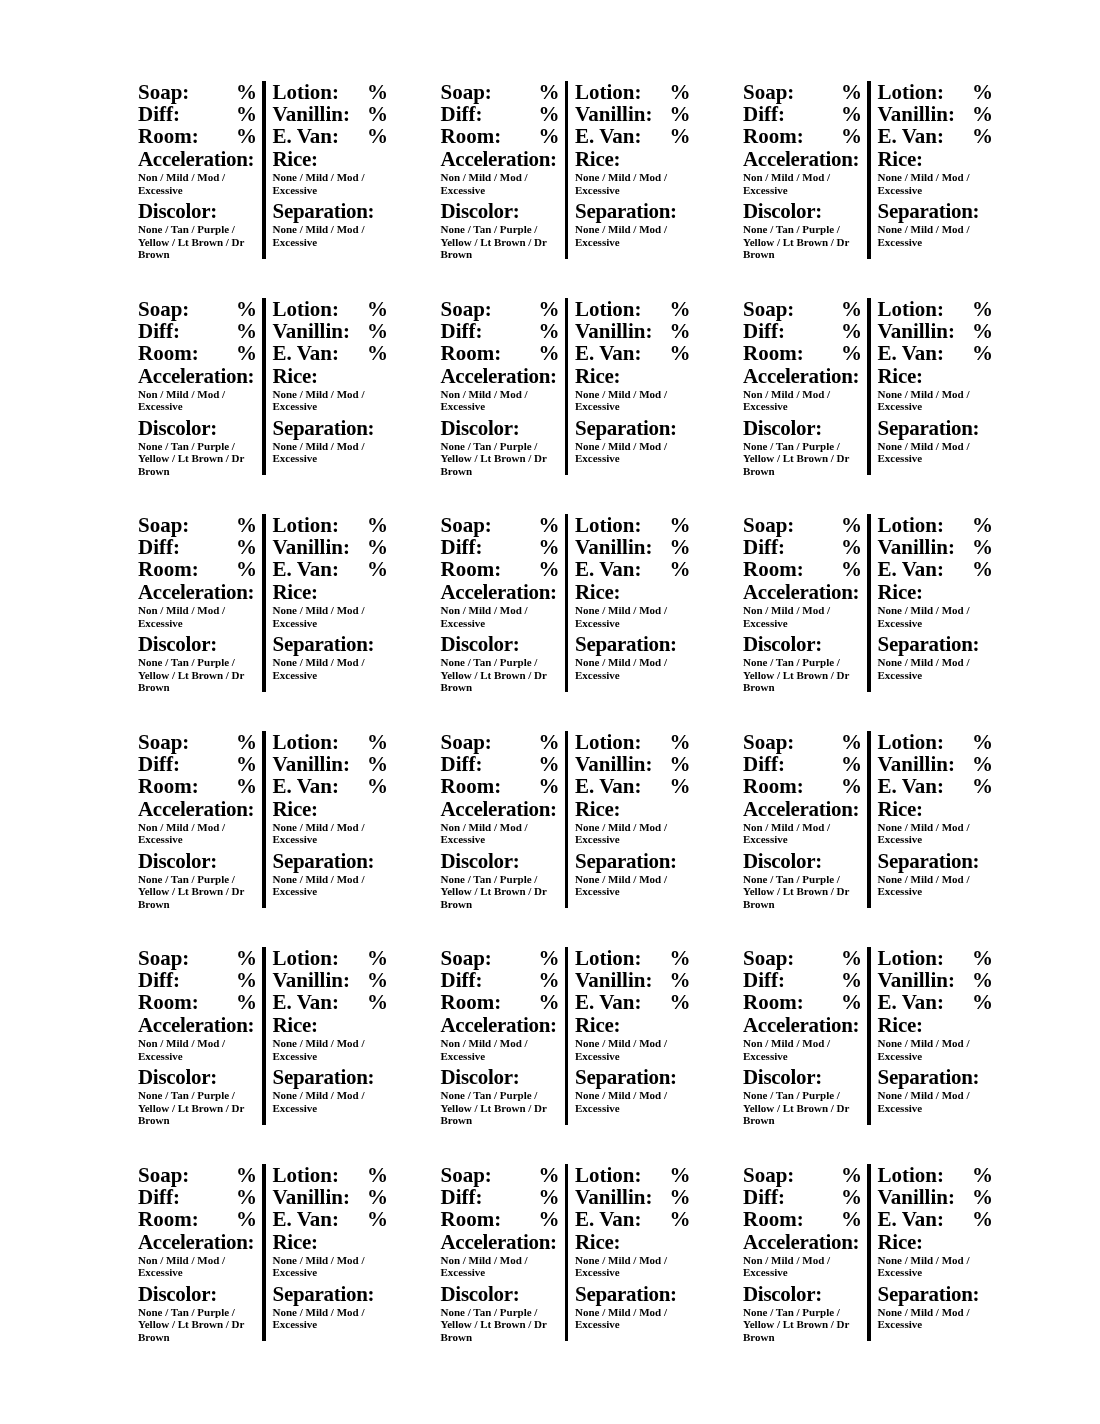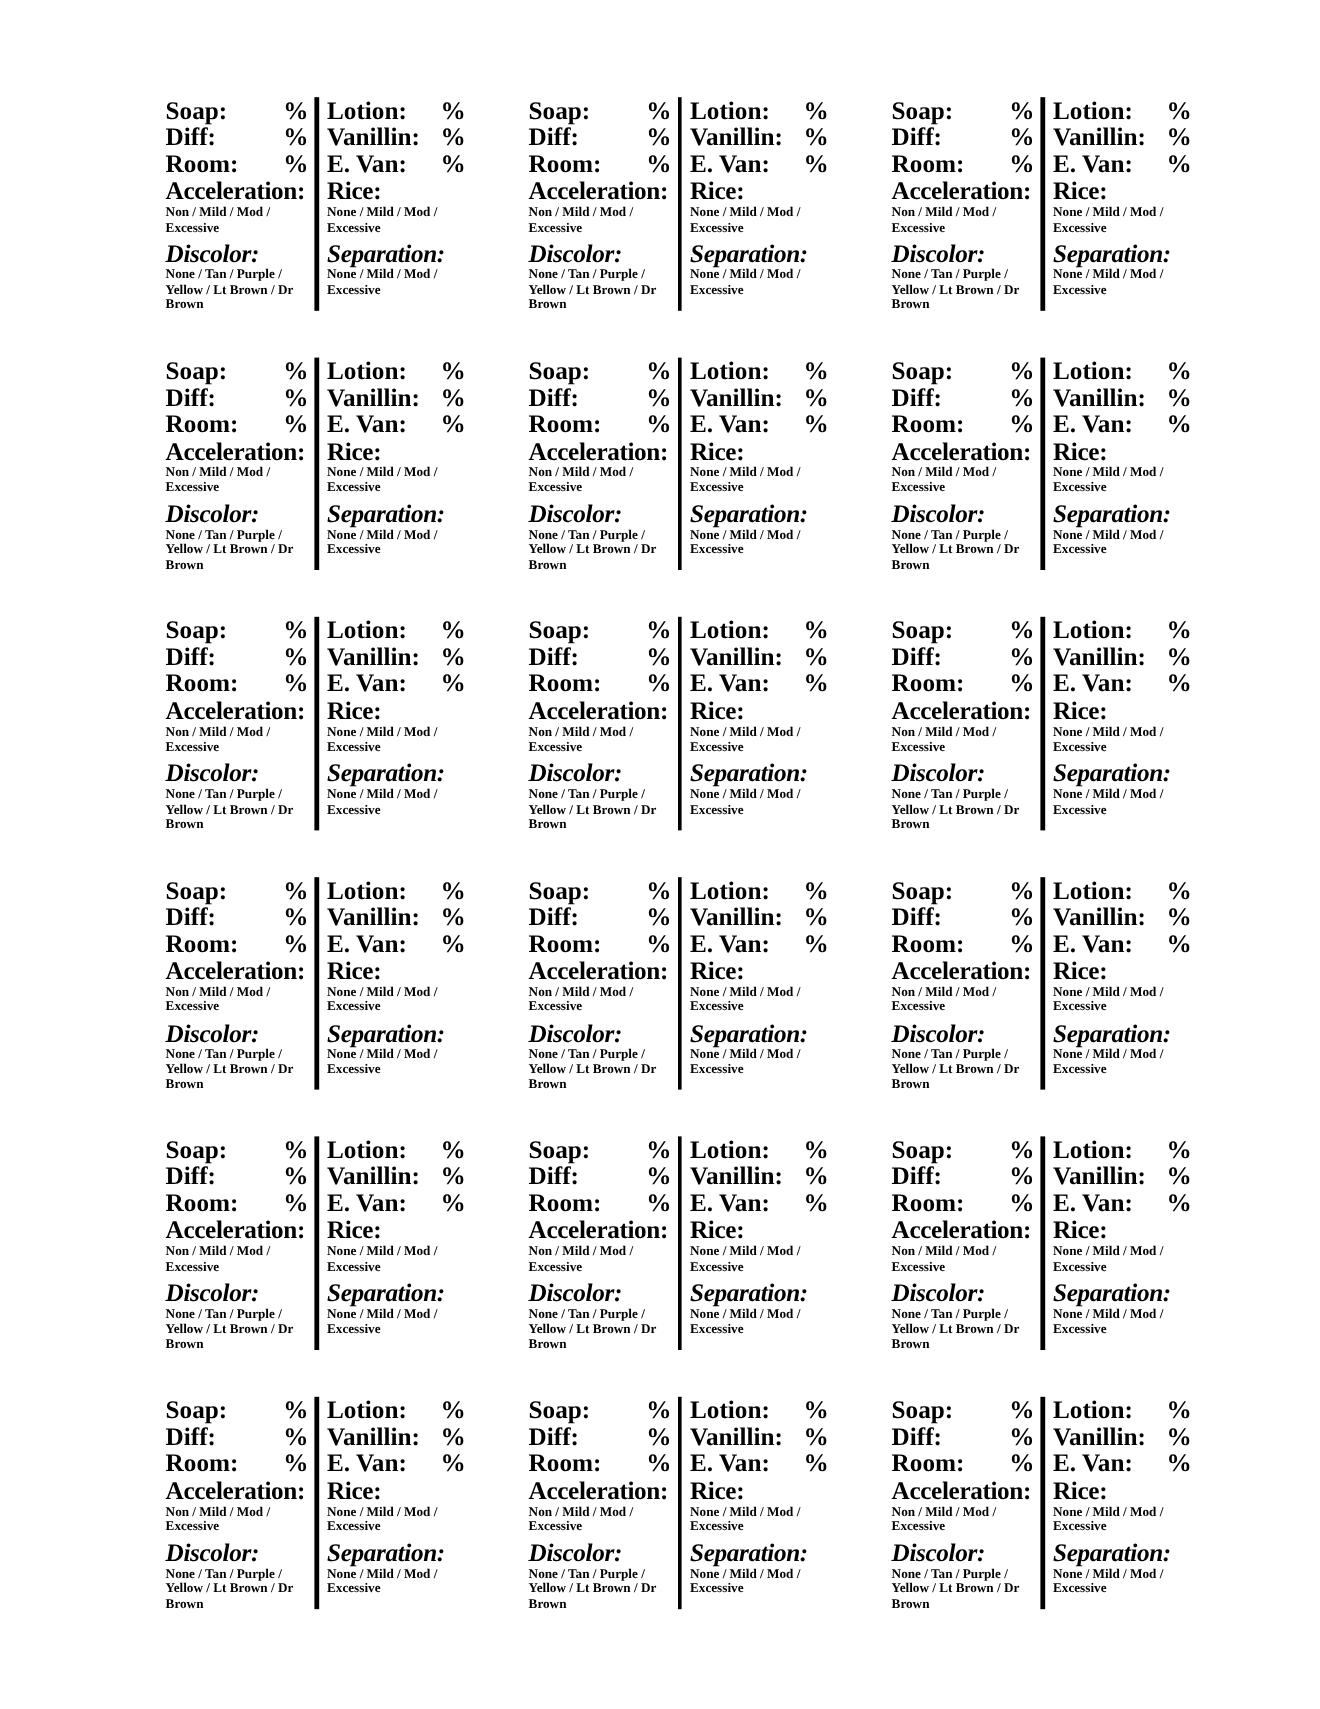--- a/index.html
+++ b/index.html
@@ -62,21 +62,20 @@
   }
   .section-heading {
     font-weight: 700;
     font-size: 21px;
     line-height: 24px;
     white-space: nowrap;
     letter-spacing: -0.3px;
   }
   .section-heading.second {
     margin-top: 3px;
-    font-style: italic;
   }
   .options-text {
     font-weight: 700;
     font-size: 11px;
     line-height: 12.5px;
   }
 </style>
 </head>
 <body>
 

